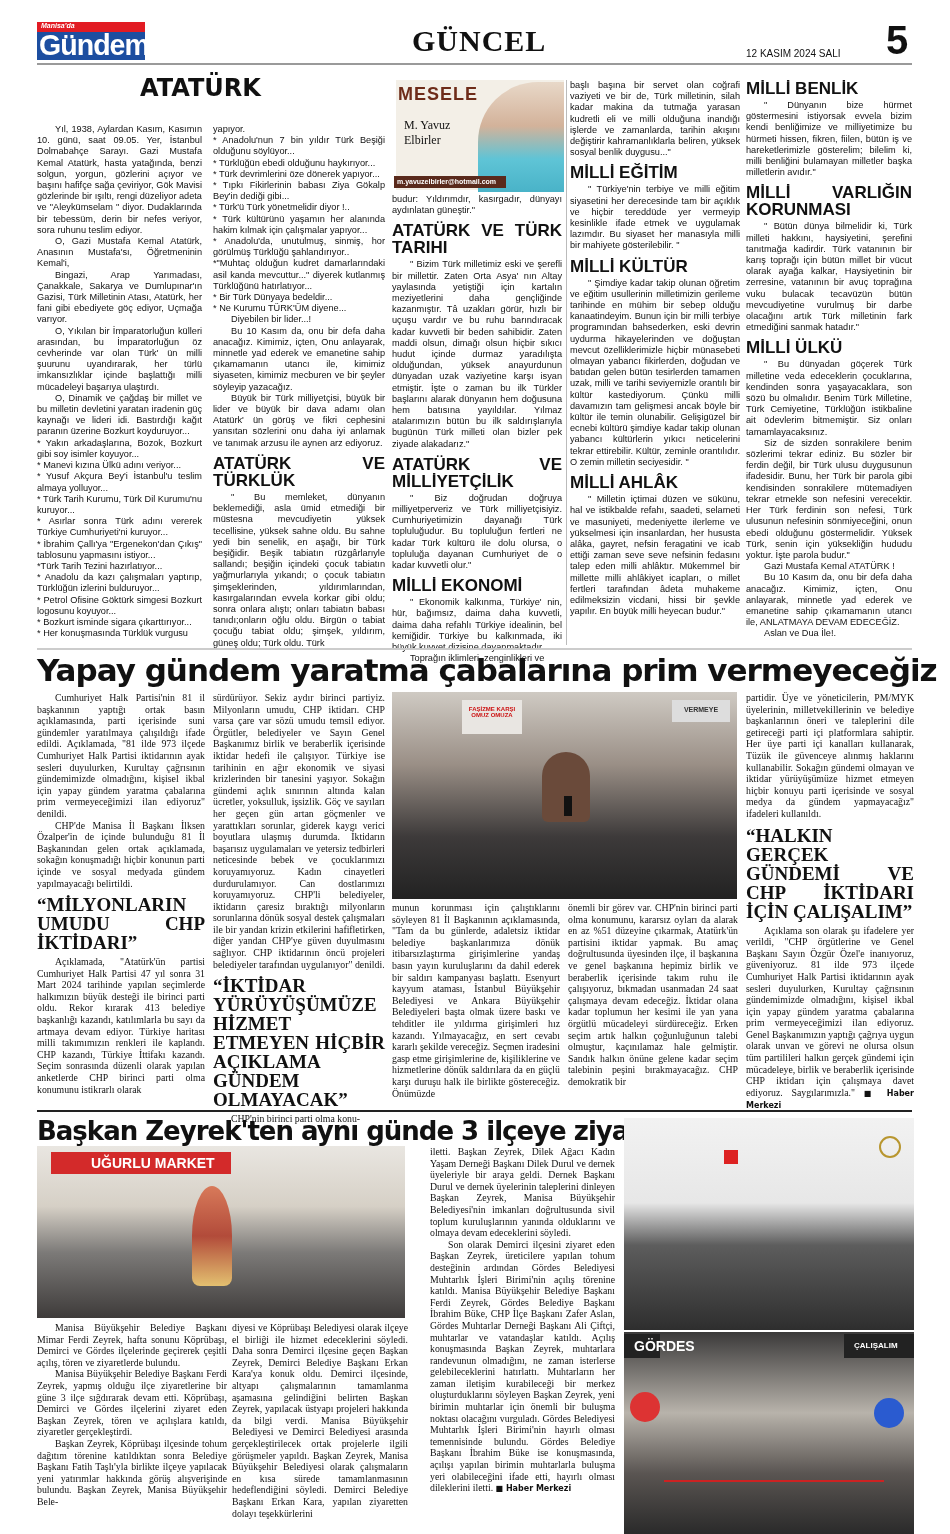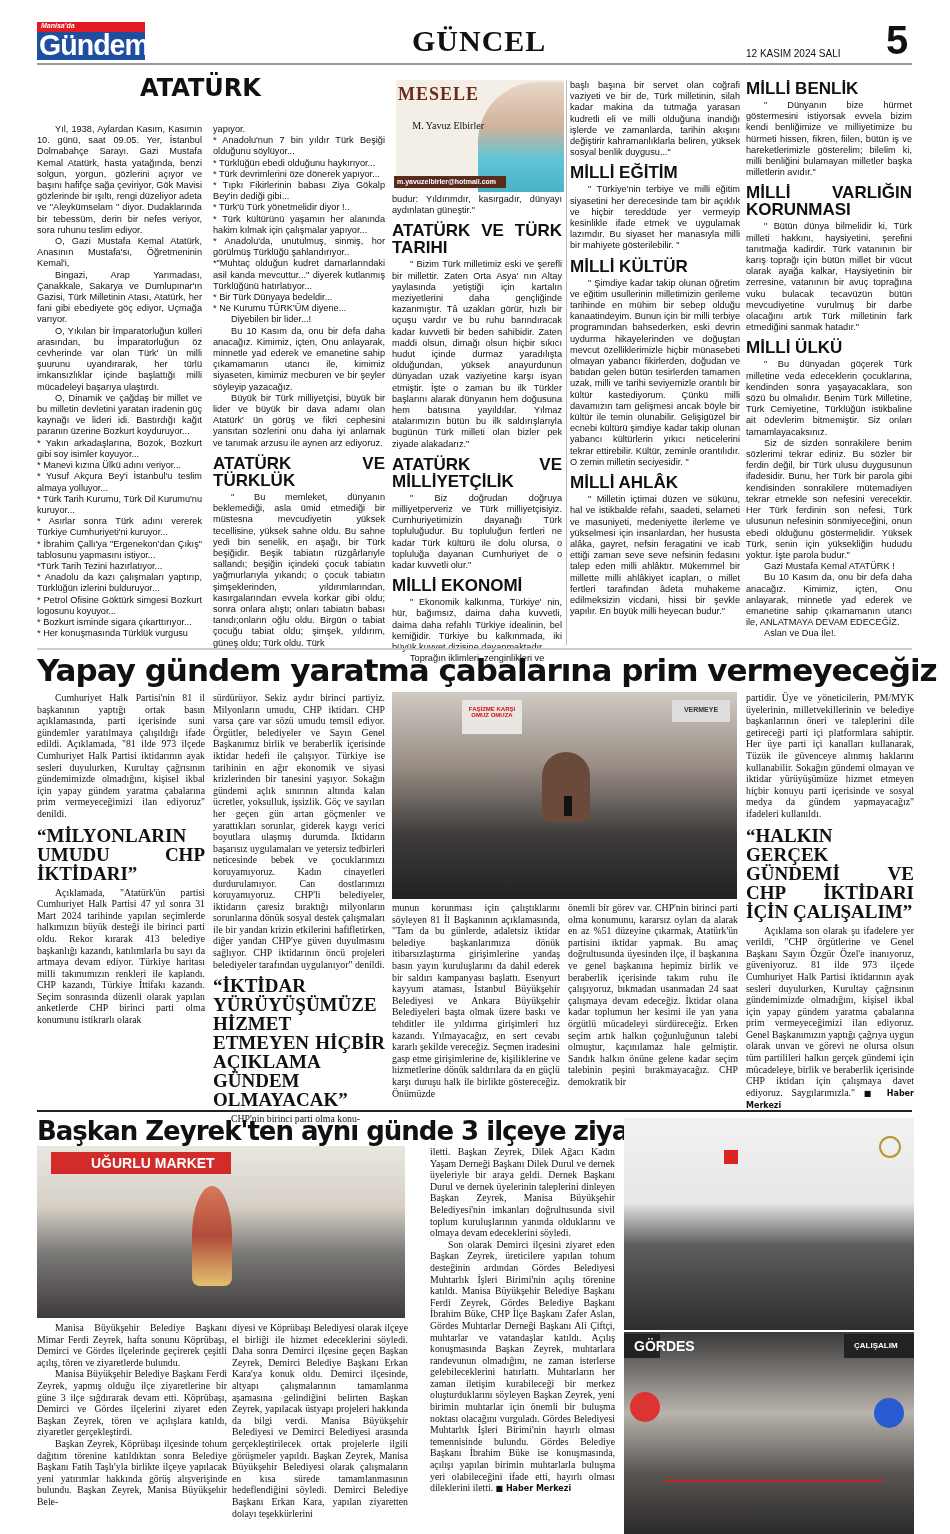--- a/index.html
+++ b/index.html
@@ -21,22 +21,22 @@
 .hs{font-weight:bold;font-size:17px;line-height:17px;margin:6px 0 3px}
 .kicker{font-family:"DejaVu Sans",sans-serif;font-weight:bold;font-size:24px;letter-spacing:0}
 .serif{font-family:"Liberation Serif",serif;font-size:9.8px;line-height:11.6px;text-align:justify}
 .serif p{text-indent:18px}
 .sh{font-family:"Liberation Serif",serif;font-weight:bold;font-size:19px;line-height:19px;margin:6px 0 4px}
 .headline{font-family:"DejaVu Sans",sans-serif;font-weight:bold;letter-spacing:-1px}
 .photo{background:#777;overflow:hidden}
 .vline{width:1px;background:#bbb}
 .sig{font-weight:bold;font-family:"DejaVu Sans",sans-serif;font-size:8px}
 .meselebox{left:396px;top:80px;width:168px;height:110px;background:#f3efe7}
-.mesele-t{left:398px;top:84px;font-family:Liberation Serif, serif;font-weight:bold;font-size:18px;color:#6e2c1a;letter-spacing:1px}
-.author{left:404px;top:118px;font-family:"Liberation Serif",serif;font-size:10px;line-height:15px;text-align:right;width:80px}
+.mesele-t{left:398px;top:84px;font-family:Liberation Sans, sans-serif;font-weight:bold;font-size:18px;color:#6e2c1a;letter-spacing:1px}
+.author{left:404px;top:118px;font-family:"Liberation Serif",serif;font-size:12px;line-height:15px;text-align:left;width:80px}
 .email{left:394px;top:176px;width:112px;height:12px;background:#5a2a1c;color:#fff;font-size:7px;font-weight:bold;line-height:12px;padding-left:3px}
 .face{left:478px;top:82px;width:86px;height:110px;border-radius:60px 0 0 0;background:linear-gradient(#e8d8c8,#d3b29a 40%,#5fc4d6 70%,#49b3c8)}
 </style>
 </head>
 <body>
 
 <div class="abs logo">
   <div class="red"></div>
   <span class="small">Manisa'da</span>
   <span class="name">Gündem</span>
@@ -126,20 +126,21 @@
   <p>Bu 10 Kasım da, onu bir defa daha anacağız. Kimimiz, içten, Onu anlayarak, minnetle yad ederek ve emanetine sahip çıkamamanın utancı ile, ANLATMAYA DEVAM EDECEĞİZ.</p>
   <p>Aslan ve Dua İle!.</p>
 </div>
 
 <div class="abs rule" style="left:37px;top:648px;width:875px;background:#ccc"></div>
 
 <div class="abs headline" style="left:37px;top:652px;font-size:31px">Yapay gündem yaratma çabalarına prim vermeyeceğiz</div>
 
 <div class="abs serif" style="left:37px;top:692px;width:168px">
   <p>Cumhuriyet Halk Partisi'nin 81 il başkanının yaptığı ortak basın açıklamasında, parti içerisinde suni gündemler yaratılmaya çalışıldığı ifade edildi. Açıklamada, "81 ilde 973 ilçede Cumhuriyet Halk Partisi iktidarının ayak sesleri duyulurken, Kurultay çağrısının gündemimizde olmadığını, kişisel ikbal için yapay gündem yaratma çabalarına prim vermeyeceğimizi ilan ediyoruz" denildi.</p>
+  <p>CHP'de Manisa İl Başkanı İlksen Özalper'in de içinde bulunduğu 81 İl Başkanından gelen ortak açıklamada, sokağın konuşmadığı hiçbir konunun parti içinde ve sosyal medyada gündem yapılmayacağı belirtildi.</p>
   <div class="sh">“MİLYONLARIN UMUDU CHP İKTİDARI”</div>
   <p>Açıklamada, "Atatürk'ün partisi Cumhuriyet Halk Partisi 47 yıl sonra 31 Mart 2024 tarihinde yapılan seçimlerde halkımızın büyük desteği ile birinci parti oldu. Rekor kırarak 413 belediye başkanlığı kazandı, katılımlarla bu sayı da artmaya devam ediyor. Türkiye haritası milli takımımızın renkleri ile kaplandı. CHP kazandı, Türkiye İttifakı kazandı. Seçim sonrasında düzenli olarak yapılan anketlerde CHP birinci parti olma konumunu istikrarlı olarak</p>
 </div>
 
 <div class="abs serif" style="left:213px;top:692px;width:172px">
   <p class="b" style="text-indent:0">sürdürüyor. Sekiz aydır birinci partiyiz. Milyonların umudu, CHP iktidarı. CHP varsa çare var sözü umudu temsil ediyor. Örgütler, belediyeler ve Sayın Genel Başkanımız birlik ve beraberlik içerisinde iktidar hedefi ile çalışıyor. Türkiye ise tarihinin en ağır ekonomik ve siyasi krizlerinden bir tanesini yaşıyor. Sokağın gündemi açlık sınırının altında kalan ücretler, yoksulluk, işsizlik. Göç ve sayıları her geçen gün artan göçmenler ve yarattıkları sorunlar, giderek kaygı verici boyutlara ulaşmış durumda. İktidarın başarısız uygulamaları ve yetersiz tedbirleri neticesinde bebek ve çocuklarımızı koruyamıyoruz. Kadın cinayetleri durdurulamıyor. Can dostlarımızı koruyamıyoruz. CHP'li belediyeler, iktidarın çaresiz bıraktığı milyonların sorunlarına dönük sosyal destek çalışmaları ile bir yandan krizin etkilerini hafifletirken, diğer yandan CHP'ye güven duyulmasını sağlıyor. CHP iktidarının öncü projeleri belediyeler tarafından uygulanıyor" denildi.</p>
   <div class="sh">“İKTİDAR YÜRÜYÜŞÜMÜZE HİZMET ETMEYEN HİÇBİR AÇIKLAMA GÜNDEM OLMAYACAK”</div>
   <p>CHP'nin birinci parti olma konu-</p>
 </div>
 

